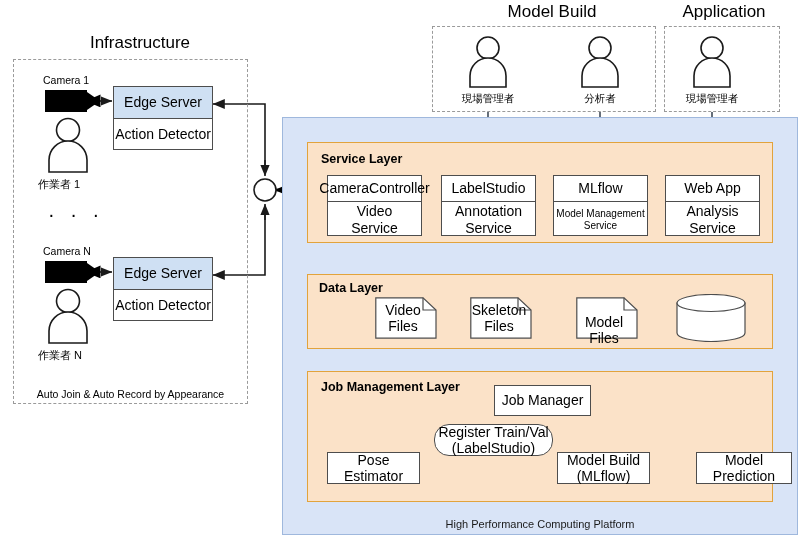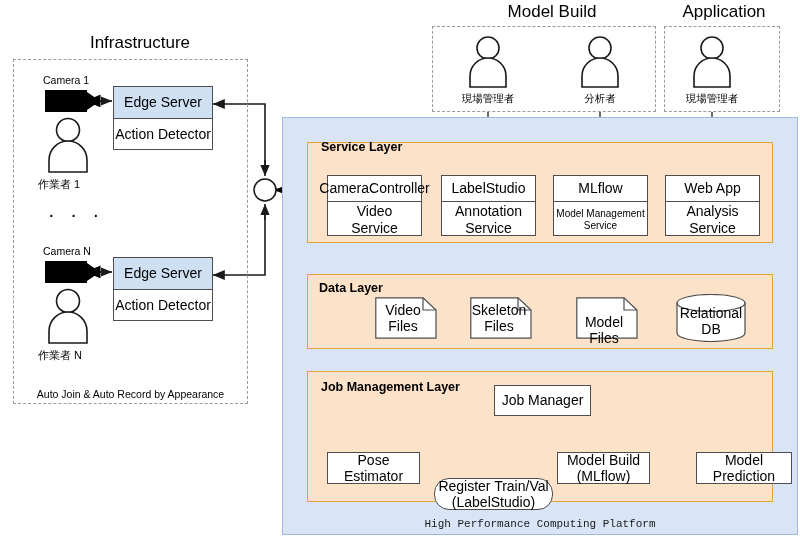--- a/index.html
+++ b/index.html
@@ -154,24 +154,24 @@
 <div class="abs grouptitle" style="left:664px;top:2px;width:120px;">Application</div>
 <div class="abs dashgroup" style="left:664px;top:26px;width:116px;height:86px;"></div>
 
 <svg class="abs" style="left:688px;top:36px;" width="48" height="52">
   <circle cx="24" cy="12" r="11" fill="#fff" stroke="#1a1a1a" stroke-width="1.6"></circle>
   <path d="M6,51 L6,40 A18,18 0 0,1 42,40 L42,51 Z" fill="#fff" stroke="#1a1a1a" stroke-width="1.6"></path>
 </svg>
 <div class="abs" style="left:674px;top:92px;width:76px;text-align:center;font-size:10.5px;">現場管理者</div>
 
 <div class="abs hpc" style="left:282px;top:117px;width:516px;height:418px;"></div>
-<div class="abs hpclabel" style="left:282px;top:518px;width:516px;font-family:Liberation Mono, monospace;">High Performance Computing Platform</div>
+<div class="abs hpclabel" style="left:282px;top:518px;width:516px;">High Performance Computing Platform</div>
 
 <div class="abs layer" style="left:307px;top:142px;width:466px;height:101px;"></div>
-<div class="abs layertitle" style="left:321px;top:140px;">Service Layer</div>
+<div class="abs layertitle" style="left:321px;top:152px;">Service Layer</div>
 
 <div class="abs box" style="left:327px;top:175px;width:95px;height:61px;">
   <div class="ctr svc-head boxtxt" style="height:25px;">CameraController</div>
   <div class="ctr boxtxt" style="height:35px;white-space:pre-line;">Video
 Service</div>
 </div>
 
 <div class="abs box" style="left:441px;top:175px;width:95px;height:61px;">
   <div class="ctr svc-head boxtxt" style="height:25px;">LabelStudio</div>
   <div class="ctr boxtxt" style="height:35px;white-space:pre-line;">Annotation
@@ -218,32 +218,30 @@
   </svg>
   <div class="abs ctr boxtxt" style="left:0;top:0;width:56px;height:42px;white-space:pre-line;margin-top:12px;">Model
 Files</div>
 </div>
 
 <div class="abs" style="left:676px;top:294px;width:70px;height:48px;">
   <svg width="70" height="48">
     <path d="M1,9 V39 A34,8.5 0 0,0 69,39 V9 Z" fill="#fff" stroke="#4d4d4d" stroke-width="1.2"></path>
     <ellipse cx="35" cy="9" rx="34" ry="8.5" fill="#fff" stroke="#4d4d4d" stroke-width="1.2"></ellipse>
   </svg>
-  <div class="abs ctr boxtxt" style="left:0;top:10px;width:70px;height:34px;white-space:pre-line;">Relational
-DB</div>
 </div>
 
 <div class="abs layer" style="left:307px;top:371px;width:466px;height:131px;"></div>
 <div class="abs layertitle" style="left:321px;top:380px;">Job Management Layer</div>
 
 <div class="abs box ctr boxtxt" style="left:494px;top:385px;width:97px;height:31px;">
   <span>Job Manager</span>
 </div>
 
 <div class="abs box ctr boxtxt" style="left:327px;top:452px;width:93px;height:32px;white-space:pre-line;">Pose Estimator</div>
 
-<div class="abs box ctr boxtxt" style="left:434px;top:478px;width:119px;height:32px;white-space:pre-line;border-radius:15px;">Register Train/Val
+<div class="abs box ctr boxtxt" style="left:434px;top:424px;width:119px;height:32px;white-space:pre-line;border-radius:15px;">Register Train/Val
 (LabelStudio)</div>
 
 <div class="abs box ctr boxtxt" style="left:557px;top:452px;width:93px;height:32px;white-space:pre-line;">Model Build
 (MLflow)</div>
 
 <div class="abs box ctr boxtxt" style="left:664px;top:452px;width:96px;height:32px;white-space:pre-line;margin-left:32px;">Model Prediction</div>
 
 </body></html>

